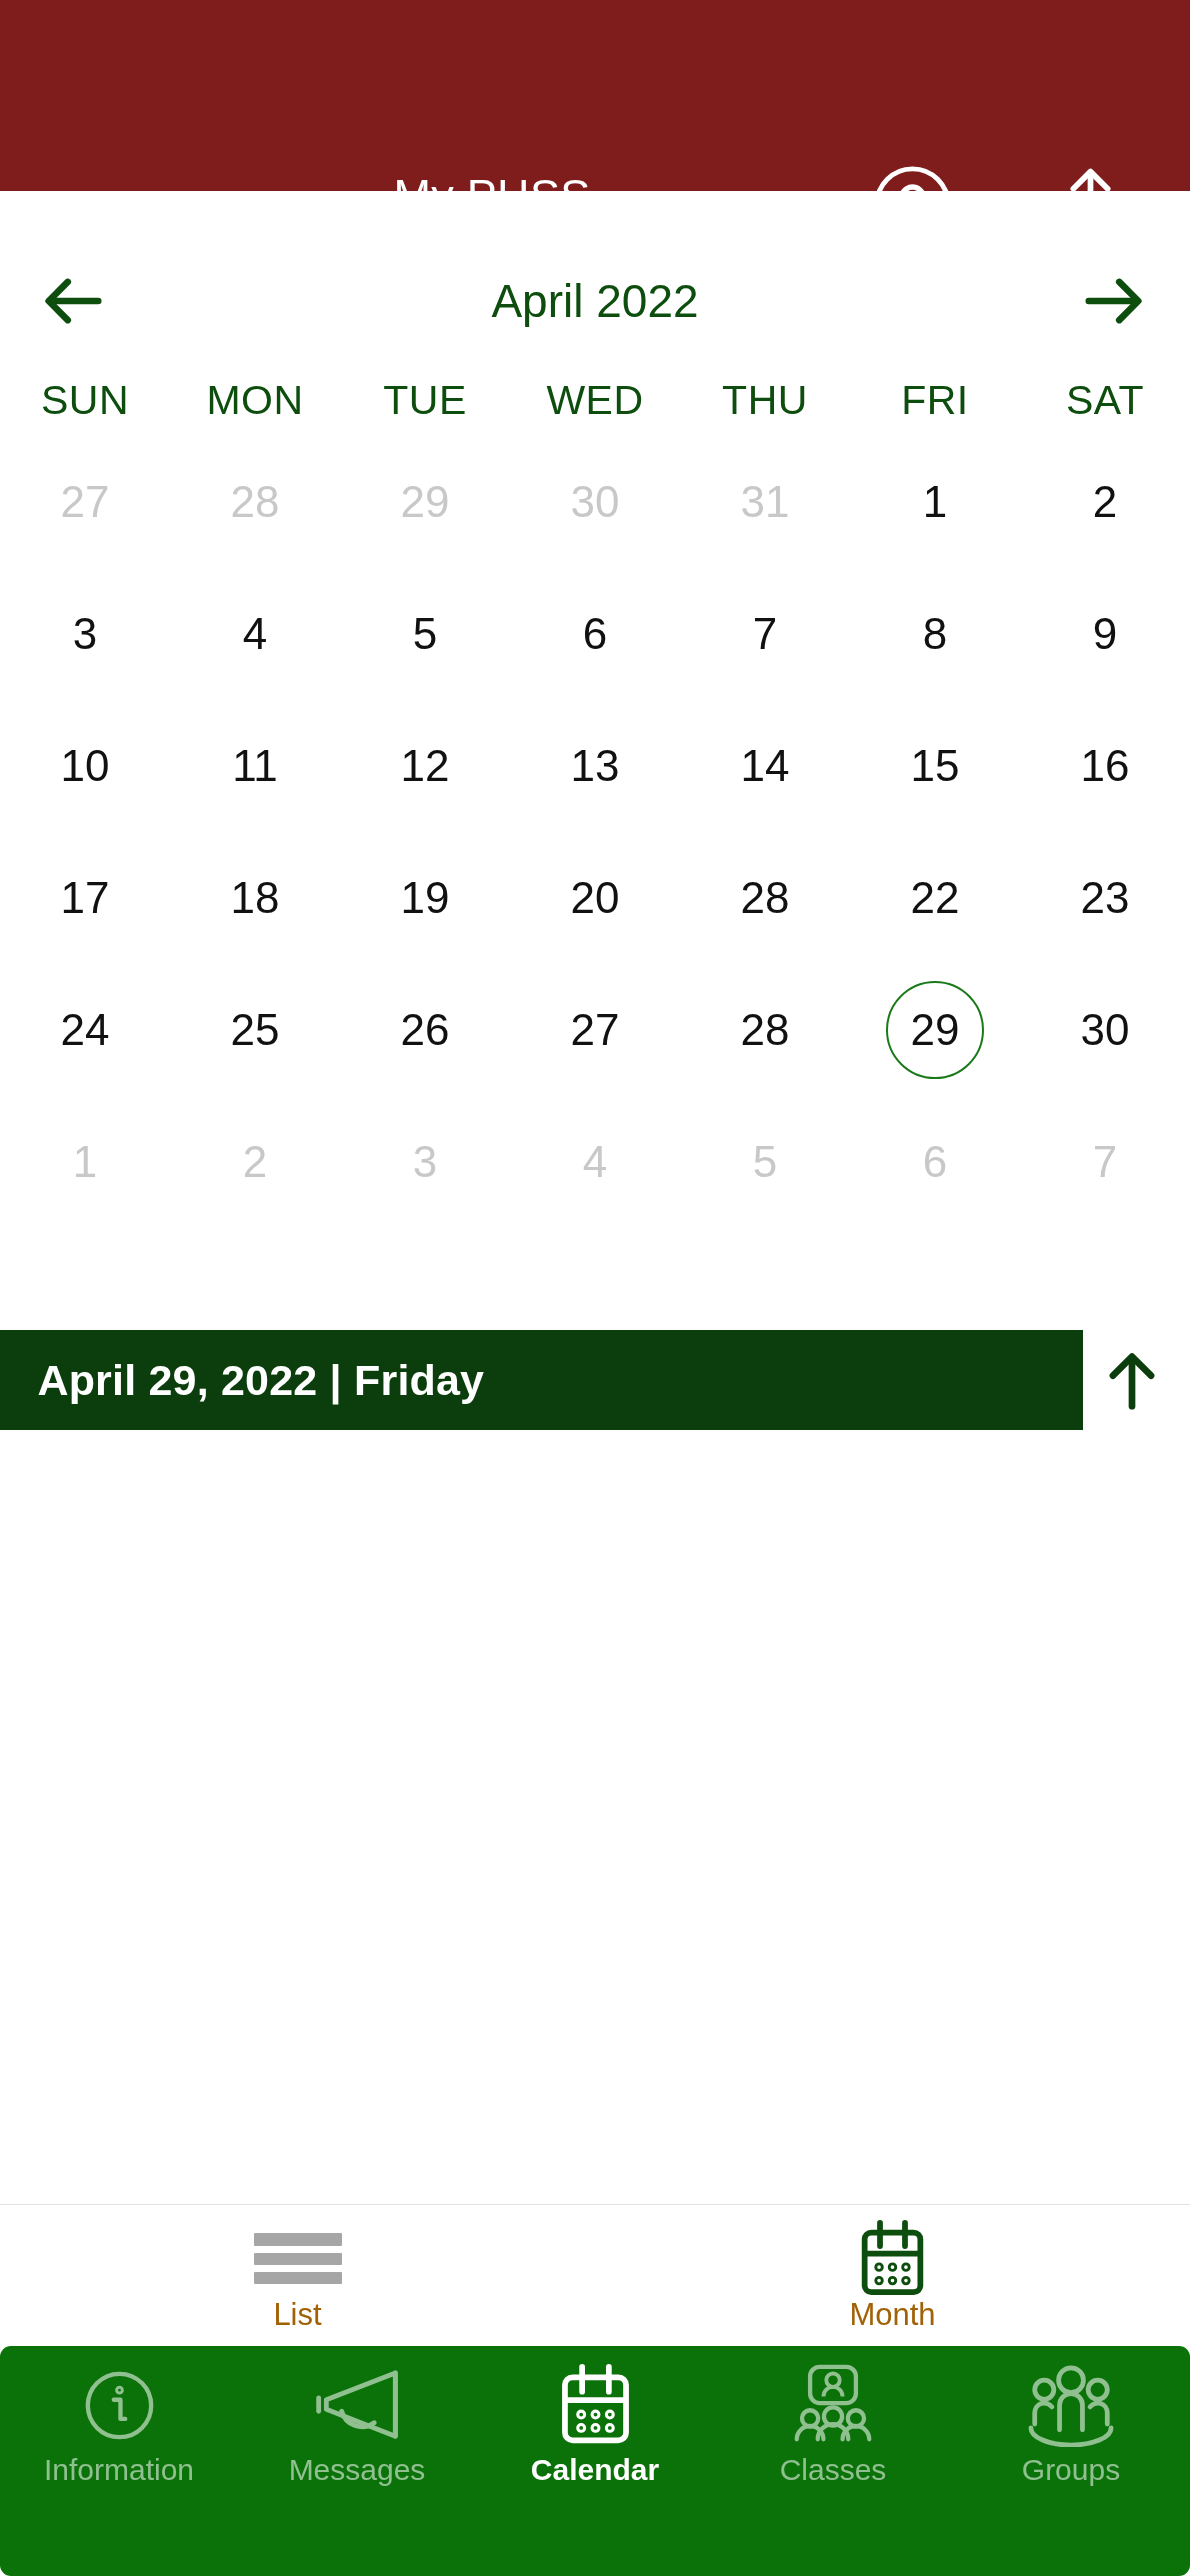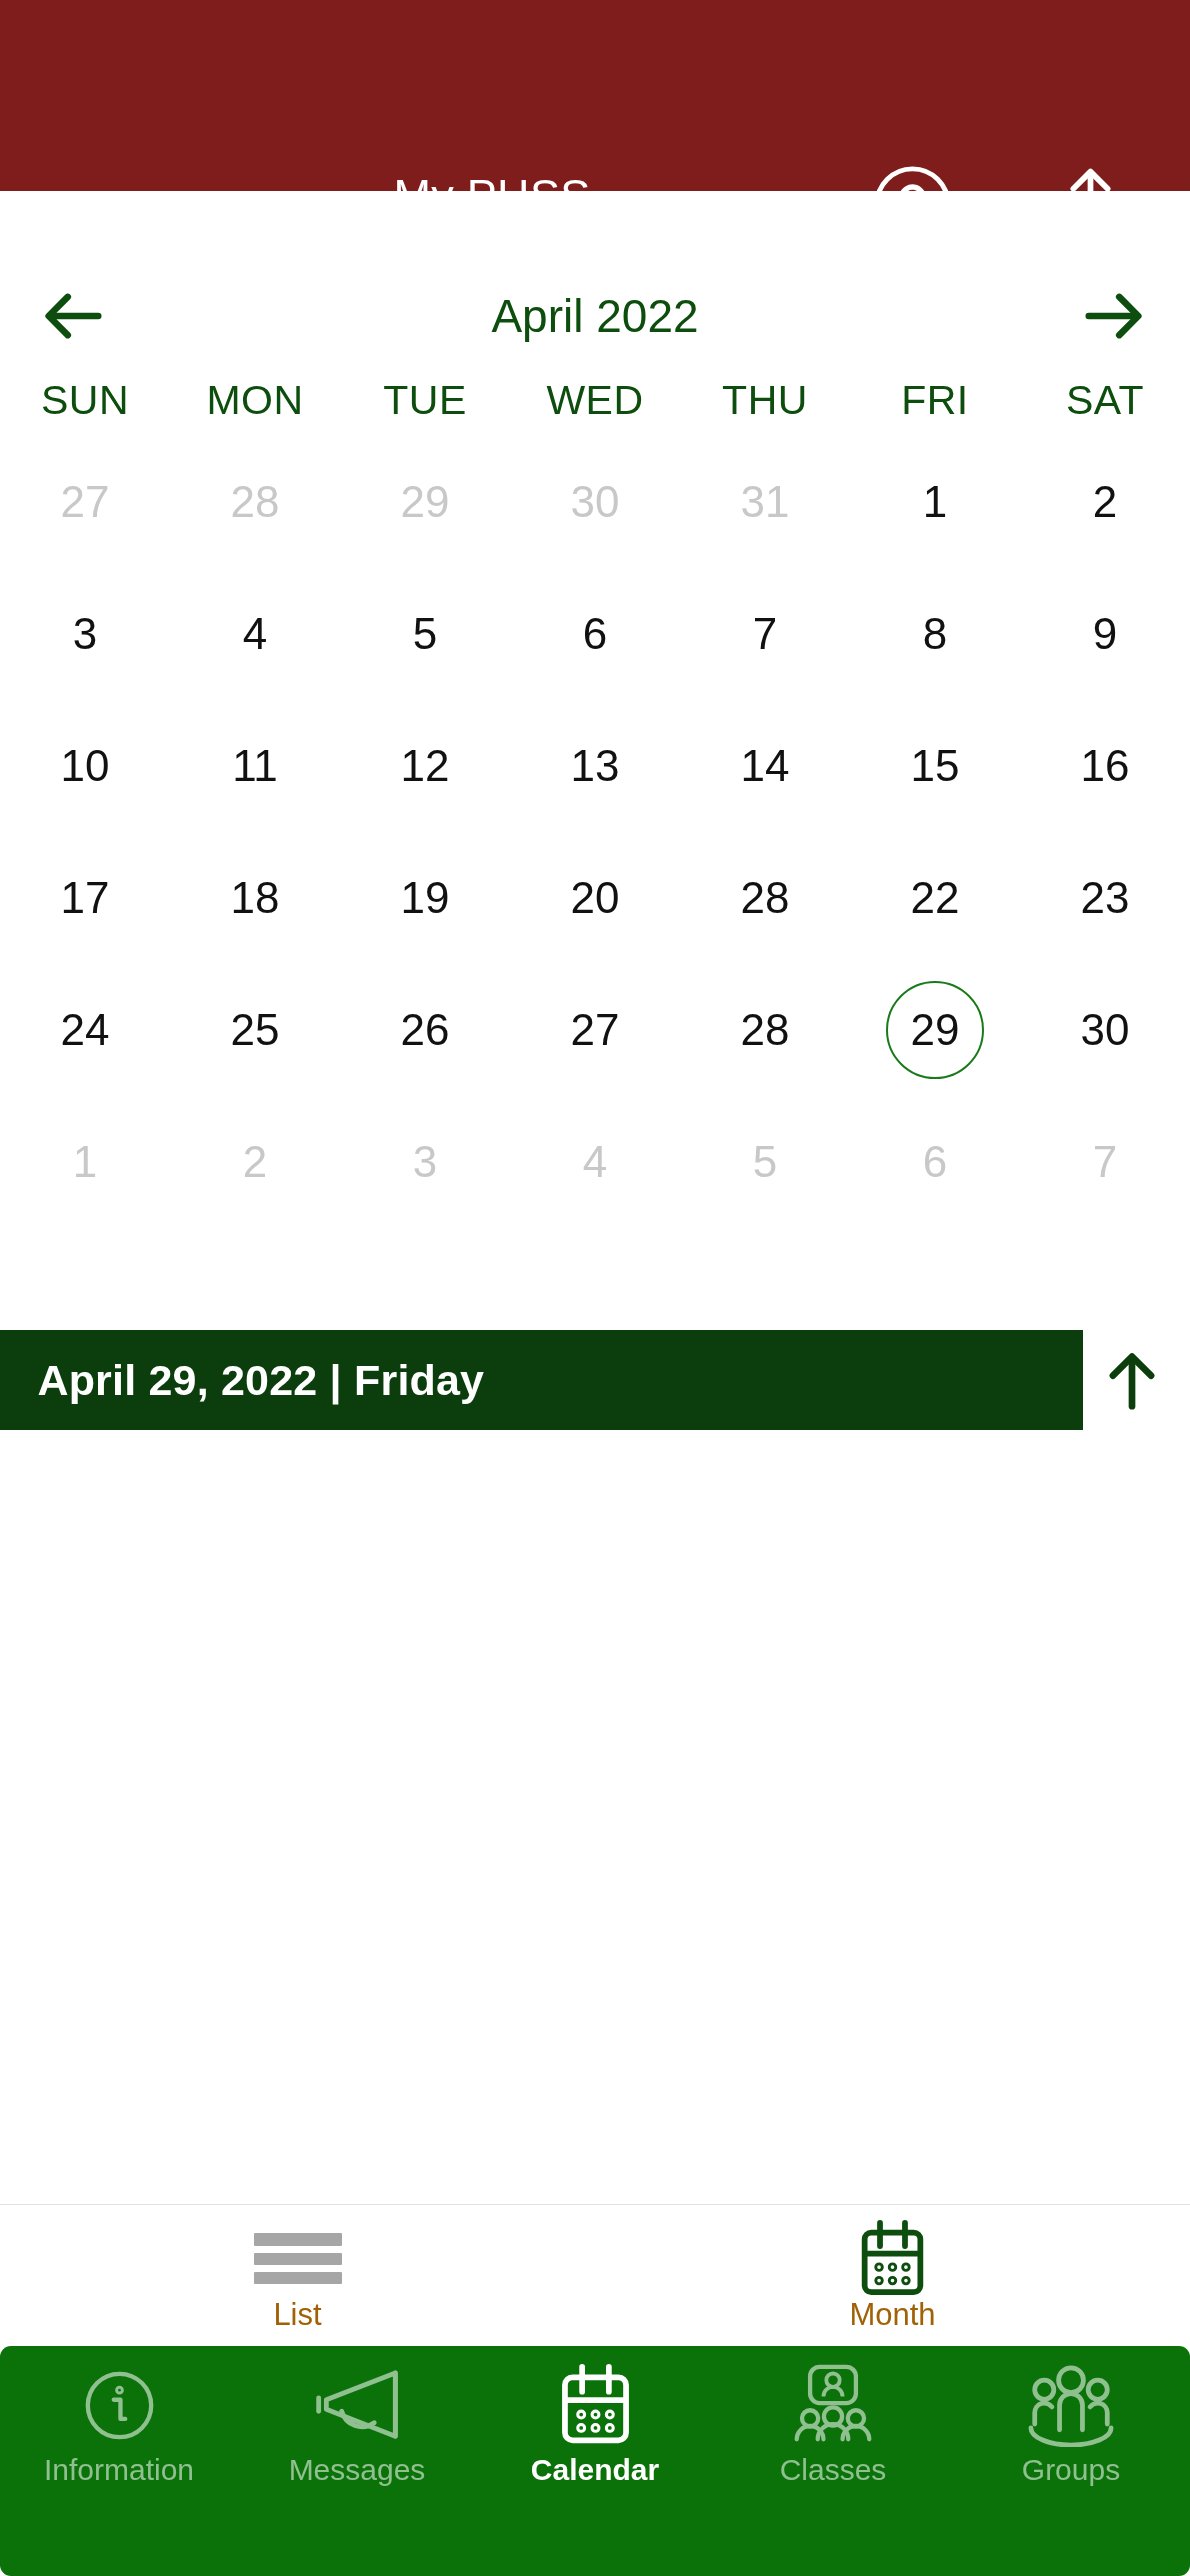--- a/index.html
+++ b/index.html
@@ -49,21 +49,21 @@
     display: flex;
     align-items: center;
     justify-content: center;
   }
   .help-icon { left: 867px; top: 15.3px; width: 91px; height: 91px; }
   .share-icon { left: 1045px; top: 15.3px; width: 91px; height: 91px; }
 
   
   .month-nav {
     position: absolute;
-    top: 273px; left: 0;
+    top: 258px; left: 0;
     width: 1108px;
     height: 86px;
   }
   .month-arrow {
     position: absolute;
     top: 0;
     width: 86px; height: 86px;
     display: flex;
     align-items: center;
     justify-content: center;

